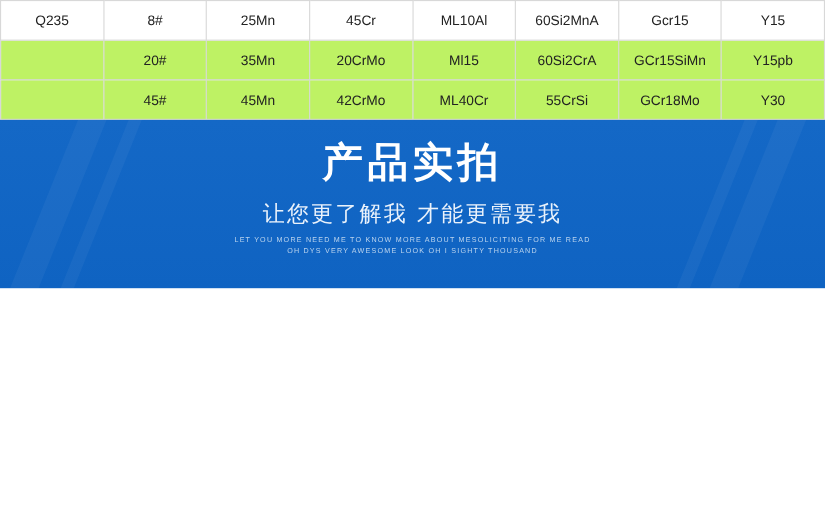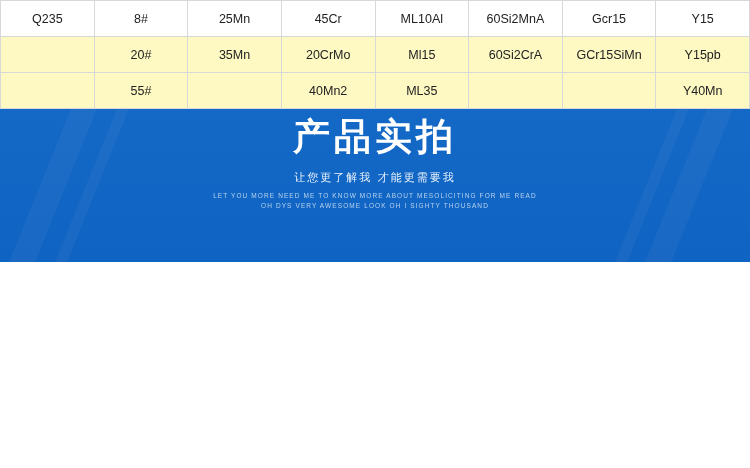--- a/index.html
+++ b/index.html
@@ -33,21 +33,21 @@
     text-align: center;
     vertical-align: middle;
     font-size: 12.5px;
     color: #222222;
     font-family: "Liberation Sans", sans-serif;
     padding: 0;
     height: 35px;
     background: #ffffff;
   }
   .spec-table tr.alt td {
-    background: #fef9c3;
+    background: #bef264;
   }
   
   .banner {
     position: relative;
     width: 750px;
     height: 153px;
     background: #1569c7;
     background: linear-gradient(180deg, #1468c6 0%, #0f63c2 100%);
     overflow: hidden;
   }
@@ -56,31 +56,31 @@
     left: 0;
     top: 0;
     width: 750px;
     height: 153px;
     display: flex;
     flex-direction: column;
     align-items: center;
     justify-content: flex-start;
   }
   .banner-title {
-    margin-top: 8px;
+    margin-top: 19px;
     font-size: 37px;
     font-weight: bold;
     color: #ffffff;
     letter-spacing: 4px;
     font-family: "DejaVu Sans", "Liberation Sans", sans-serif;
     line-height: 1.1;
   }
   .banner-sub {
     margin-top: 12px;
-    font-size: 11px;
+    font-size: 20px;
     color: #eaf2fb;
     letter-spacing: 2px;
     font-family: "DejaVu Sans", "Liberation Sans", sans-serif;
   }
   .banner-en1 {
     margin-top: 7px;
     font-size: 6.5px;
     color: #b9d3ee;
     letter-spacing: 1.1px;
     font-family: "Liberation Sans", sans-serif;
@@ -125,27 +125,27 @@
         <td>20#</td>
         <td>35Mn</td>
         <td>20CrMo</td>
         <td>Ml15</td>
         <td>60Si2CrA</td>
         <td>GCr15SiMn</td>
         <td>Y15pb</td>
       </tr>
       <tr class="alt">
         <td></td>
-        <td>55#</td>
-        <td></td>
-        <td>40Mn2</td>
-        <td>ML35</td>
-        <td></td>
-        <td></td>
-        <td>Y40Mn</td>
+        <td>45#</td>
+        <td>45Mn</td>
+        <td>42CrMo</td>
+        <td>ML40Cr</td>
+        <td>55CrSi</td>
+        <td>GCr18Mo</td>
+        <td>Y30</td>
       </tr>
     </tbody>
   </table>
 
   <div class="banner">
     <div class="ribbon r1"></div>
     <div class="ribbon r2"></div>
     <div class="ribbon r3"></div>
     <div class="ribbon r4"></div>
     <div class="banner-inner">

